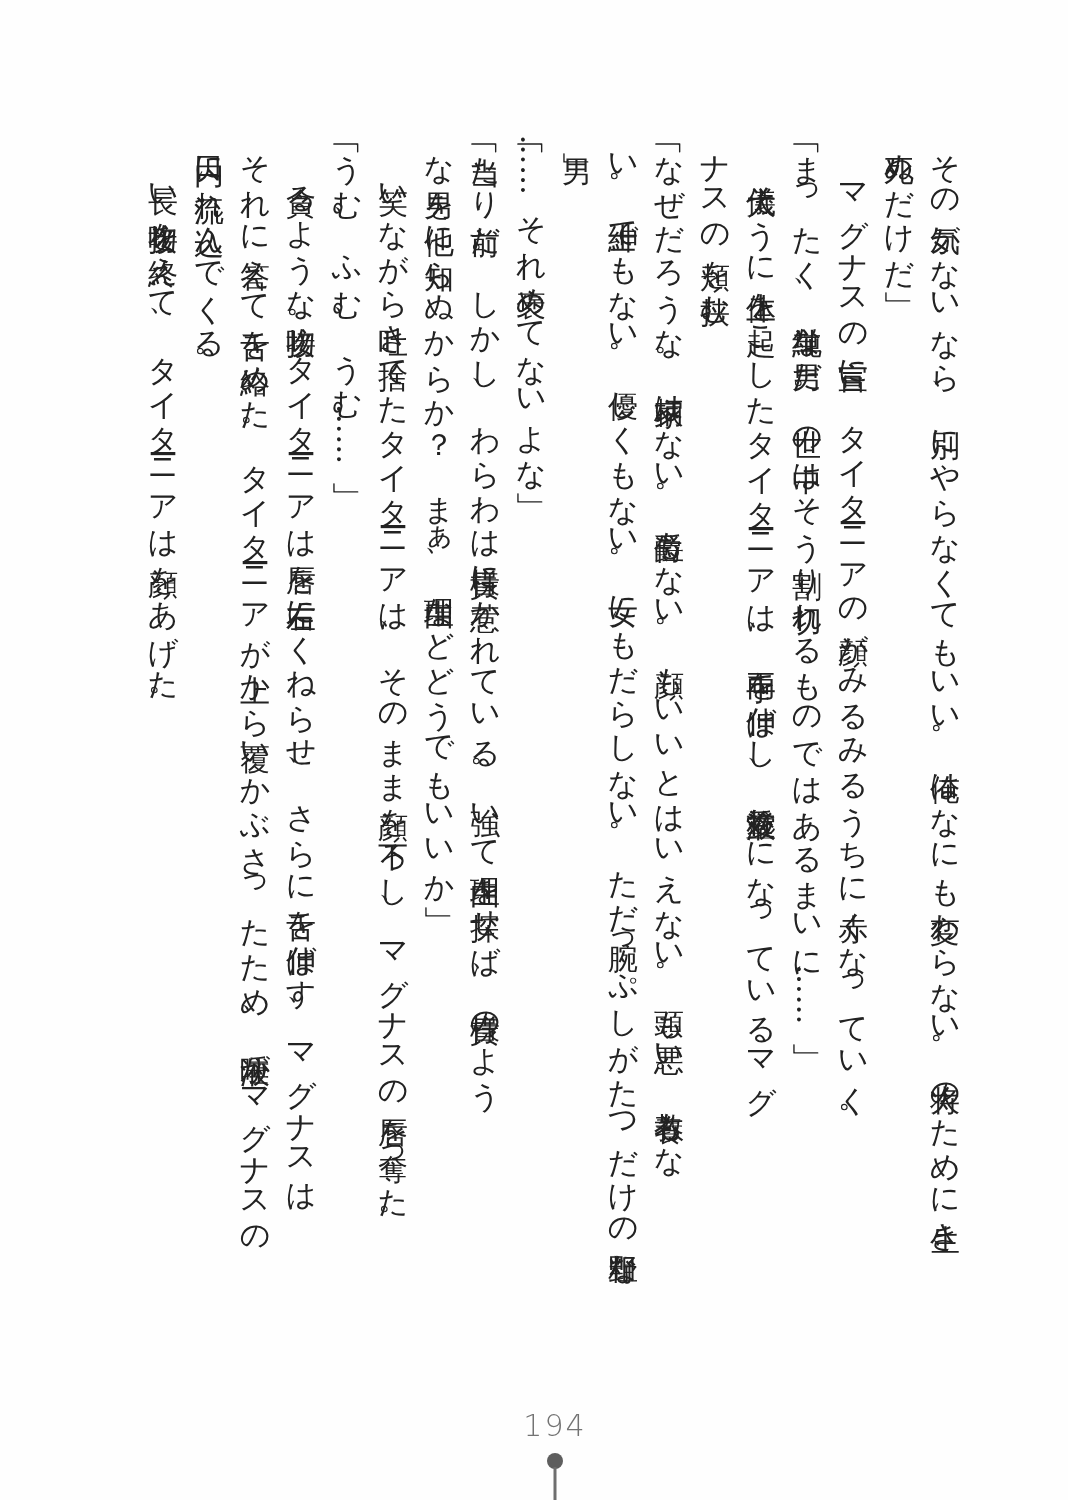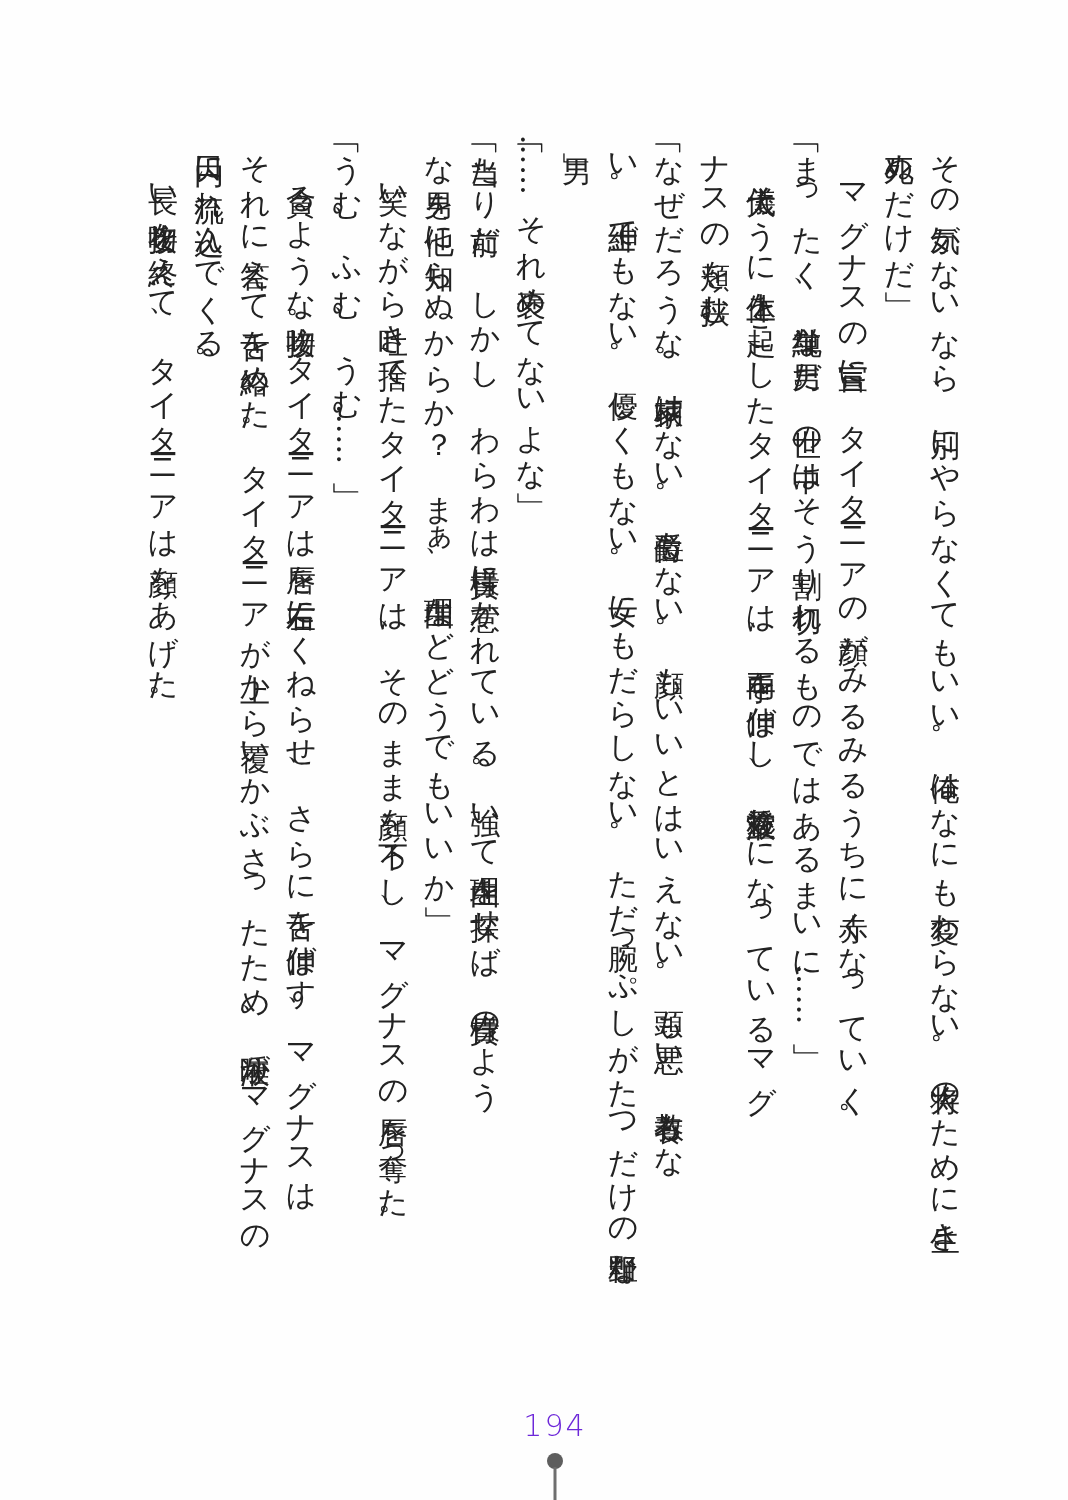--- a/index.html
+++ b/index.html
@@ -39,21 +39,21 @@
     text-indent: 30px;
   }
   .footer-pagenum {
     position: absolute;
     left: 555px;
     top: 1408px;
     transform: translateX(-50%);
     font-family: "DejaVu Sans", "Liberation Sans", sans-serif;
     font-weight: 300;
     font-size: 30px;
-    color: #6d28d9;
+    color: #737373;
     letter-spacing: 2px;
   }
   .footer-dot {
     position: absolute;
     left: 555px;
     top: 1453px;
     width: 16px;
     height: 16px;
     border-radius: 50%;
     background: #5e5e5e;

